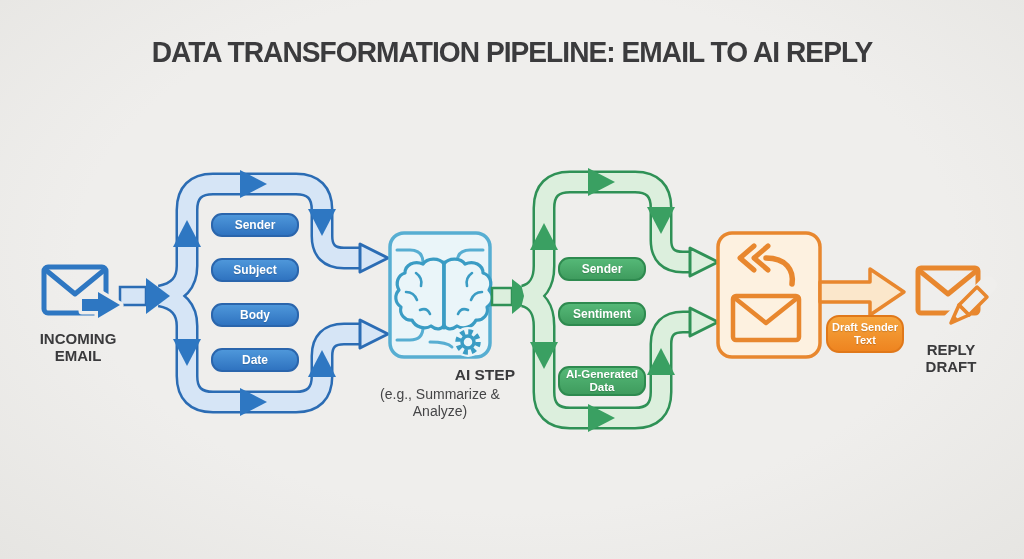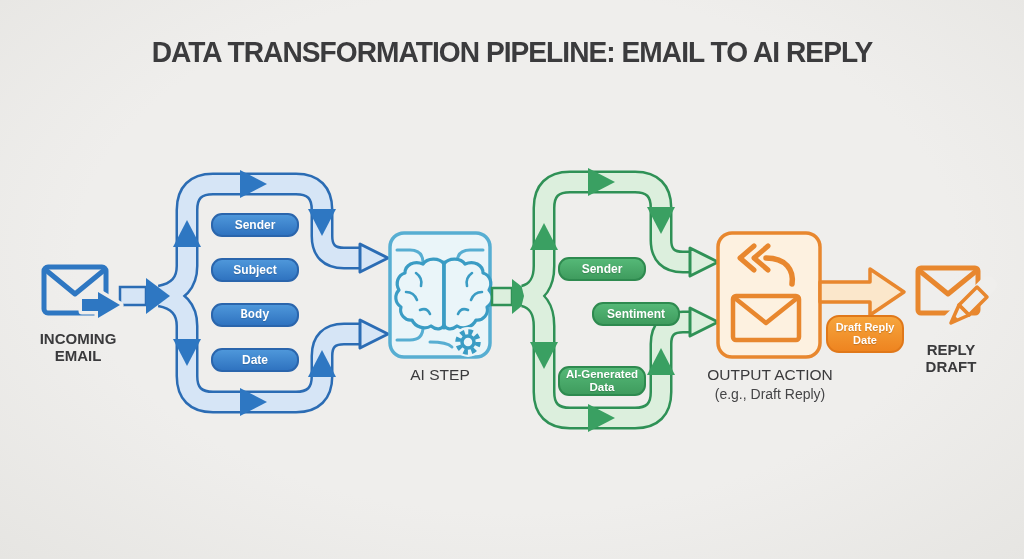--- a/index.html
+++ b/index.html
@@ -14,21 +14,21 @@
              text-shadow:0 1px 1px rgba(0,0,0,.18);box-sizing:border-box;}
   .blue-box{background:linear-gradient(180deg,#4e97da,#2f73c0);border:2.5px solid #2a65ac;}
   .green-box{background:linear-gradient(180deg,#55b877,#3f9c5e);border:2.5px solid #2e8a4f;}
   .small-text{font-size:11.5px;line-height:1.15;text-align:center;}
   .pill{position:absolute;left:826px;top:315px;width:78px;height:38px;border-radius:13px;
         background:linear-gradient(180deg,#f6a53d,#ee8420);border:2.5px solid #e0781a;
         display:flex;align-items:center;justify-content:center;color:#fff;font-weight:700;
         font-size:11px;line-height:1.2;text-align:center;box-sizing:border-box;
         text-shadow:0 1px 1px rgba(0,0,0,.18);}
   .caption{position:absolute;text-align:center;color:#3a3a3c;}
-  .caption .main{font-weight:400;font-size:15.5px;line-height:1.15;}
+  .caption .main{font-weight:700;font-size:15.5px;line-height:1.15;text-align:right;}
   .caption .sub{font-size:14px;line-height:1.25;color:#454547;margin-top:2px;}
   .cap-incoming{left:23px;top:330px;width:110px;font-weight:700;font-size:15px;line-height:1.15;}
   .cap-reply{left:906px;top:329px;width:90px;font-weight:700;font-size:15px;line-height:1.15;margin-top:12px;}
   .cap-ai{left:365px;top:366px;width:150px;}
   .cap-out{left:680px;top:366px;width:180px;}
 </style>
 </head>
 <body>
 
 <div id="stage">
@@ -153,34 +153,31 @@
         <path d="M 959,305 L 969,315 L 951,323 Z" fill="#efeeec" stroke-width="3.5"></path>
         <path d="M 955,316 L 959,320 L 951,323 Z" fill="#e8872e" stroke="none"></path>
       </g>
     </g>
   </svg>
 
   <div class="overlay title">DATA TRANSFORMATION PIPELINE: EMAIL TO AI REPLY</div>
 
   <div class="overlay field-box blue-box" style="left:211px;top:213px;">Sender</div>
   <div class="overlay field-box blue-box" style="left:211px;top:258px;">Subject</div>
-  <div class="overlay field-box blue-box" style="left:211px;top:303px;font-family:Liberation Mono, monospace;">Body</div>
+  <div class="overlay field-box blue-box" style="left:211px;top:303px;">Body</div>
   <div class="overlay field-box blue-box" style="left:211px;top:348px;">Date</div>
 
   <div class="overlay field-box green-box" style="left:558px;top:257px;">Sender</div>
-  <div class="overlay field-box green-box" style="left:558px;top:302px;margin-left:34px;">Sentiment</div>
+  <div class="overlay field-box green-box" style="left:558px;top:302px;">Sentiment</div>
   <div class="overlay field-box green-box small-text" style="left:558px;top:366px;height:30px;">AI-Generated Data</div>
 
-  <div class="overlay pill">Draft Reply Date</div>
+  <div class="overlay pill">Draft Sender Text</div>
 
   <div class="overlay caption cap-incoming">INCOMING EMAIL</div>
 
   <div class="overlay caption cap-ai">
     <div class="main">AI STEP</div>
+    <div class="sub">(e.g., Summarize &amp; Analyze)</div>
   </div>
 
-  <div class="overlay caption cap-out">
-    <div class="main">OUTPUT ACTION</div>
-    <div class="sub">(e.g., Draft Reply)</div>
-  </div>
 
   <div class="overlay caption cap-reply">REPLY DRAFT</div>
 </div>
 
 </body></html>

